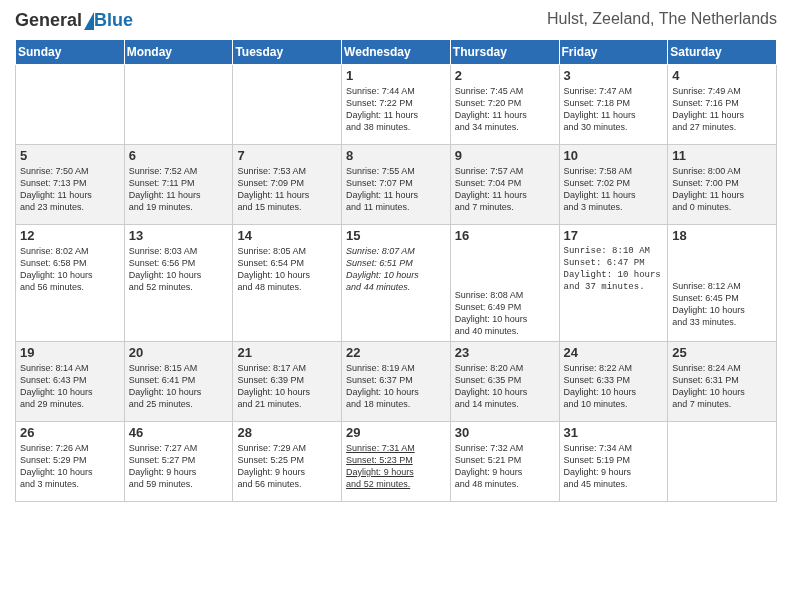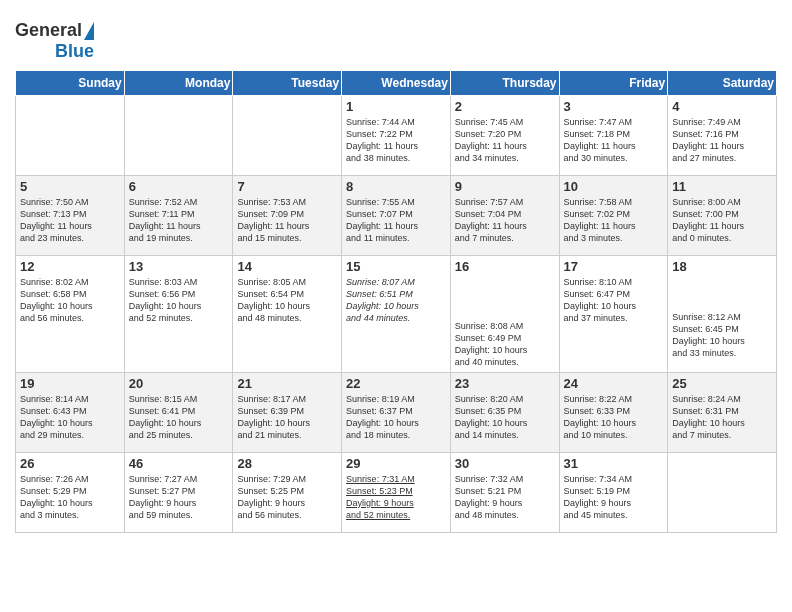--- a/index.html
+++ b/index.html
@@ -15,23 +15,21 @@
       padding: 10px 15px 5px 15px;
     }
     .header {
       display: flex;
       align-items: flex-start;
       justify-content: space-between;
       margin-bottom: 8px;
     }
     .logo {
       display: flex;
-      flex-direction: column;
-      align-items: flex-end;
-      margin-top: 10px;
+      align-items: center;
     }
     .logo-text {
       display: flex;
       align-items: center;
     }
     .logo-general {
       font-size: 18px;
       font-weight: bold;
       color: #333;
     }
@@ -62,21 +60,21 @@
       color: #555;
     }
     table {
       width: 100%;
       border-collapse: collapse;
       table-layout: fixed;
     }
     th {
       background-color: #2a6db5;
       color: white;
-      text-align: right;
+      text-align: left;
       padding: 5px 2px;
       font-size: 12px;
       font-weight: bold;
       border: 1px solid #fff;
     }
     td {
       border: 1px solid #ccc;
       vertical-align: top;
       padding: 3px 4px;
       font-size: 9.5px;
@@ -116,20 +114,21 @@
 <div class="container">
   <div class="header">
     <div class="logo">
       <div class="logo-text">
         <span class="logo-general">General</span>
         <span class="logo-triangle"></span>
       </div>
       <span class="logo-blue">Blue</span>
     </div>
     <div class="title-section">
+      <div class="location">Hulst, Zeeland, The Netherlands</div>
     </div>
   </div>
 
   <table>
     <thead>
       <tr>
         <th>Sunday</th>
         <th>Monday</th>
         <th>Tuesday</th>
         <th>Wednesday</th>
@@ -254,21 +253,21 @@
           </td>
           <td>
             <span class="day-number">16</span>
             <div class="day-info" style="white-space: pre-line; margin-top: 46px;">Sunrise: 8:08 AM
 Sunset: 6:49 PM
 Daylight: 10 hours
 and 40 minutes.</div>
           </td>
           <td>
             <span class="day-number">17</span>
-            <div class="day-info" style="white-space: pre-line;">Sunrise: 8:10 AM
+            <div class="day-info" style="white-space: pre-line; font-family: Liberation Mono, monospace;">Sunrise: 8:10 AM
 Sunset: 6:47 PM
 Daylight: 10 hours
 and 37 minutes.</div>
           </td>
           <td>
             <span class="day-number">18</span>
             <div class="day-info" style="white-space: pre-line; margin-top: 37px;">Sunrise: 8:12 AM
 Sunset: 6:45 PM
 Daylight: 10 hours
 and 33 minutes.</div>

